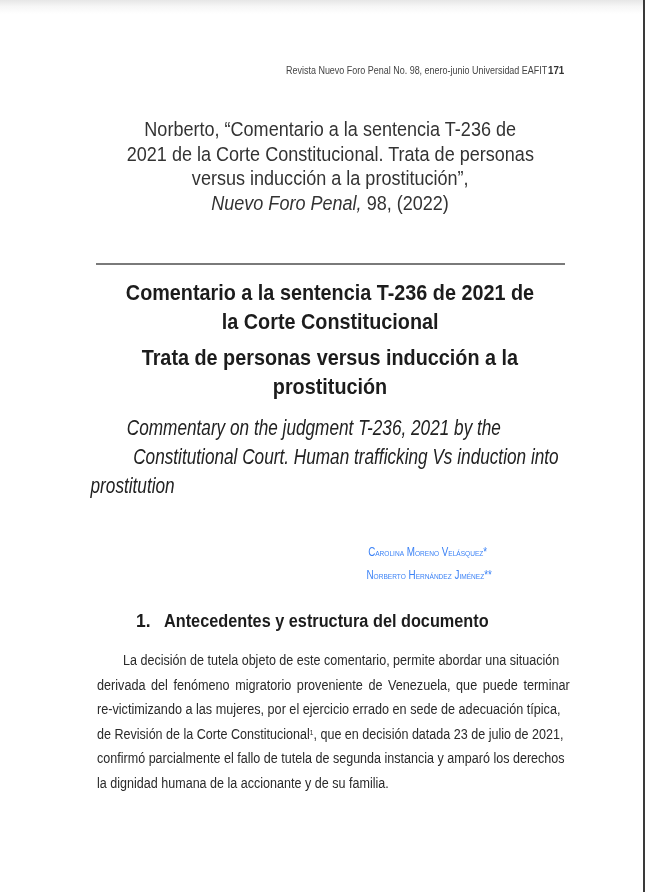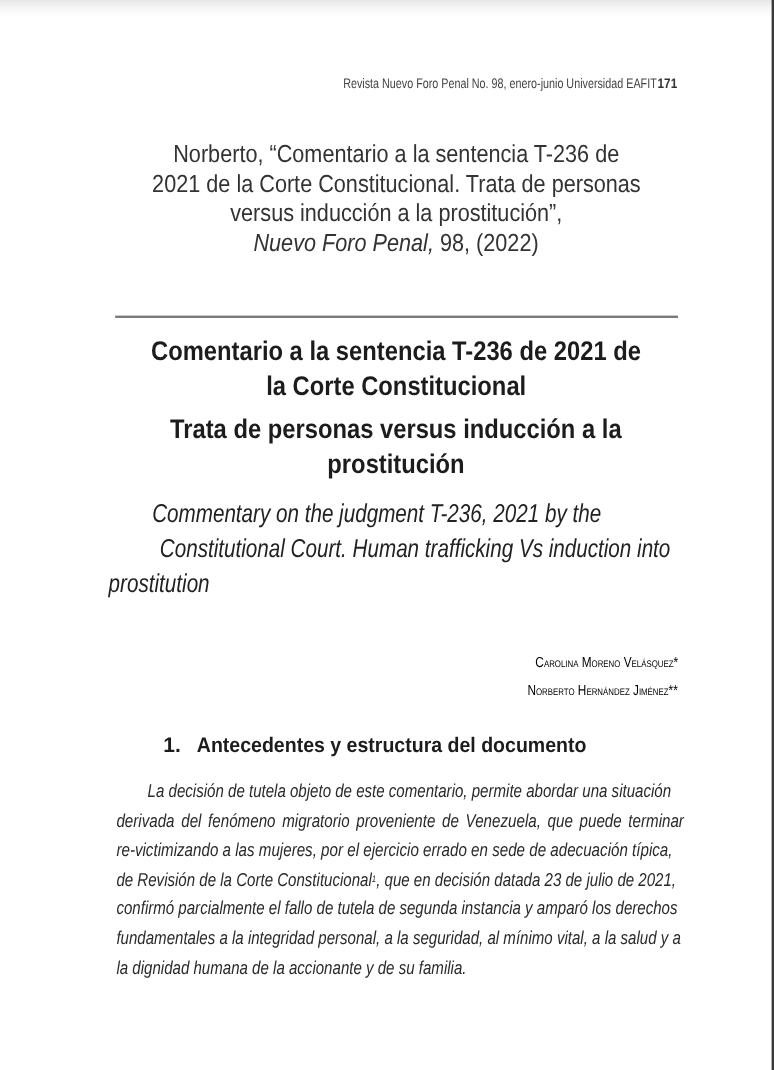--- a/index.html
+++ b/index.html
@@ -106,24 +106,24 @@
       color: #222;
     }
     .title-en .line { display: block; white-space: nowrap; }
     .sq { display: inline-block; transform: scaleX(0.88); transform-origin: center top; }
     .sq-sm { display: inline-block; transform: scaleX(0.8); transform-origin: center top; }
     .authors {
       position: absolute;
       top: 541px;
       right: 80px;
       width: 300px;
-      text-align: right;
+      text-align: center;
       font-size: 12px;
       line-height: 23px;
-      color: #000000;
+      color: #3b82f6;
       font-variant: small-caps;
     }
     .authors .author {
       display: block;
       white-space: nowrap;
     }
     .authors .inner {
       display: inline-block;
       transform: scaleX(0.82);
       transform-origin: right top;
@@ -154,21 +154,20 @@
       width: 469px;
       font-size: 15.5px;
       line-height: 24.6px;
       color: #2a2a2a;
     }
     .body-text .bl {
       display: block;
       height: 24.6px;
       white-space: nowrap;
       position: relative;
-      font-style: italic;
     }
     .body-text .bl > span {
       display: inline-block;
       transform-origin: left top;
     }
     sup { font-size: 8px; vertical-align: top; position: relative; top: -1px; }
   </style>
 </head>
 <body>
 
@@ -213,15 +212,14 @@
 <div class="section-heading">
   <span class="num">1.</span><span class="txt">Antecedentes y estructura del documento</span>
 </div>
 
 <div class="body-text">
   <span class="bl" style="padding-left:26px;"><span style="transform:scaleX(0.81);">La decisión de tutela objeto de este comentario, permite abordar una situación</span></span>
   <span class="bl"><span style="transform:scaleX(0.815); word-spacing:2.5px;">derivada del fenómeno migratorio proveniente de Venezuela, que puede terminar</span></span>
   <span class="bl"><span style="transform:scaleX(0.815);">re-victimizando a las mujeres, por el ejercicio errado en sede de adecuación típica,</span></span>
   <span class="bl"><span style="transform:scaleX(0.81);"><span>de Revisión de la Corte Constitucional</span><sup>1</sup><span>, que en decisión datada 23 de julio de 2021,</span></span></span>
   <span class="bl"><span style="transform:scaleX(0.81);">confirmó parcialmente el fallo de tutela de segunda instancia y amparó los derechos</span></span>
-  <span class="bl"><span style="transform:scaleX(0.81);">fundamentales a la integridad personal, a la seguridad, al mínimo vital, a la salud y a</span></span>
   <span class="bl"><span style="transform:scaleX(0.81);">la dignidad humana de la accionante y de su familia.</span></span>
 </div>
 
 </body></html>

